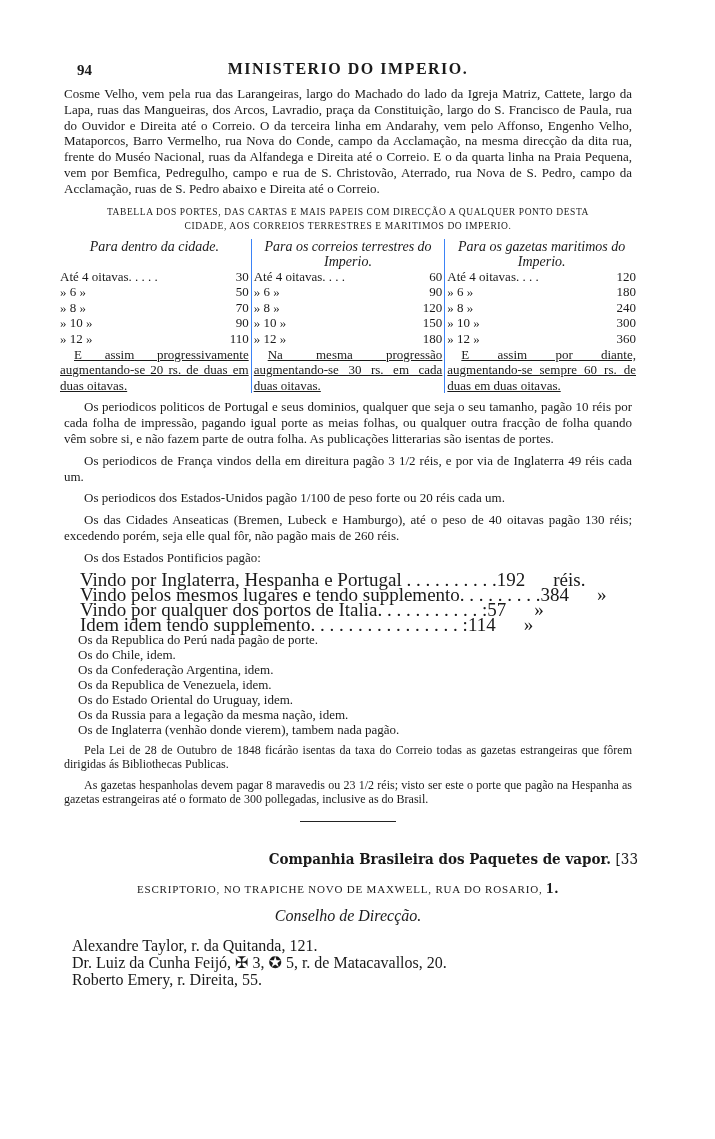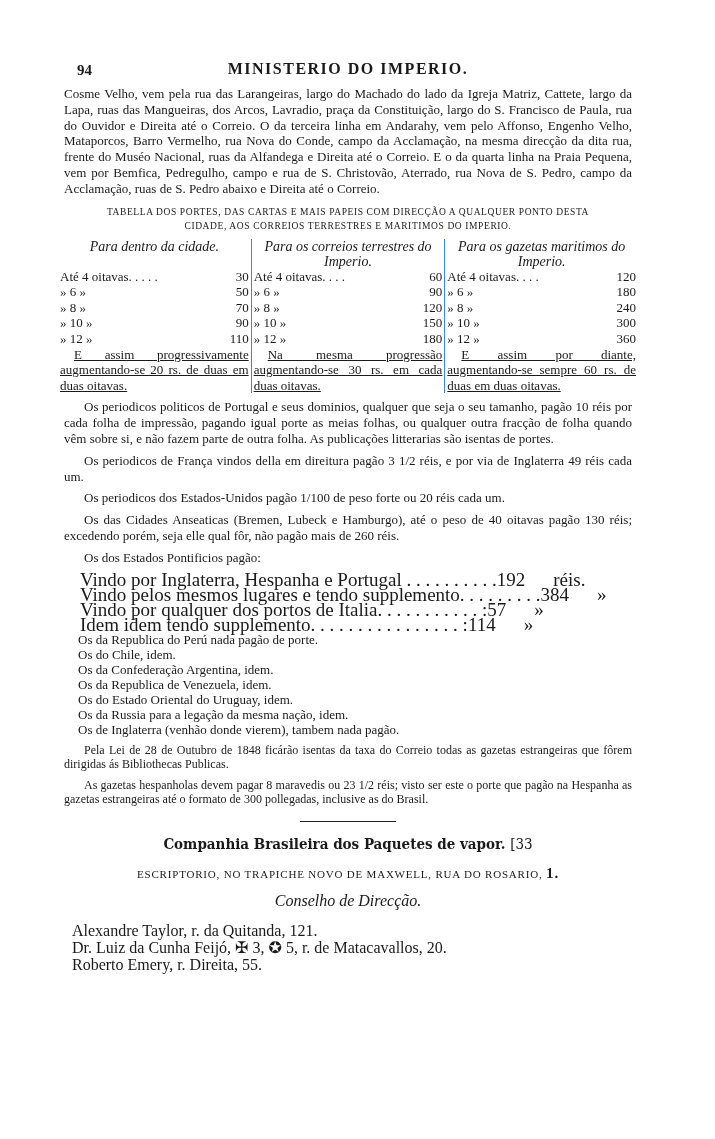--- a/index.html
+++ b/index.html
@@ -15,21 +15,21 @@
   .rates { display: flex; margin-top: 6px; font-size: 13px; }
   .col { flex: 1; padding: 0 2px; line-height: 15.6px; }
   .col + .col { border-left: 1px solid #3b82f6; }
   .col-head { font-style: italic; text-align: center; font-size: 14px; line-height: 15px; }
   .rate-row { display: flex; justify-content: space-between; }
   .col-note { text-align: justify; text-indent: 14px; text-decoration: underline; }
   .list-row { display: flex; justify-content: flex-start; font-size: 19px; line-height: 15px; padding-left: 22px; padding-right: 0; }
   .list-row .unit { display: inline-block; width: 34px; text-align: left; padding-left: 4px; margin-left: 24px; }
   .list-plain { font-size: 13px; line-height: 15px; padding-left: 20px; }
   .rule { width: 96px; height: 1.5px; background: #222; margin: 14px auto 0 auto; }
-  .company { text-align: center; font-size: 15px; font-weight: bold; margin-top: 13px; font-family: "DejaVu Serif", serif; font-stretch: condensed; }
+  .company { text-align: right; font-size: 15px; font-weight: bold; margin-top: 28px; font-family: "DejaVu Serif", serif; font-stretch: condensed; }
   .office { text-align: center; font-size: 11px; letter-spacing: 0.8px; margin-top: 12px; text-transform: uppercase; }
   .office .num { font-size: 15px; font-weight: bold; }
   .council { text-align: center; font-style: italic; font-size: 16px; margin-top: 10px; }
   .member { font-size: 16px; line-height: 17px; padding-left: 14px; }
   .member:first-of-type { margin-top: 6px; }
 </style>
 </head>
 <body>
 
 <div class="page">

